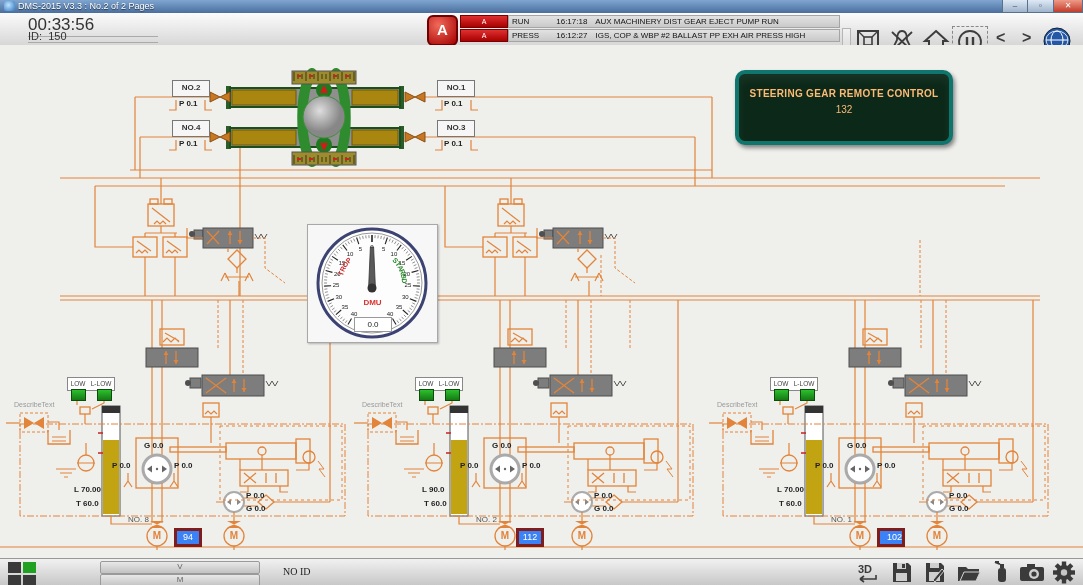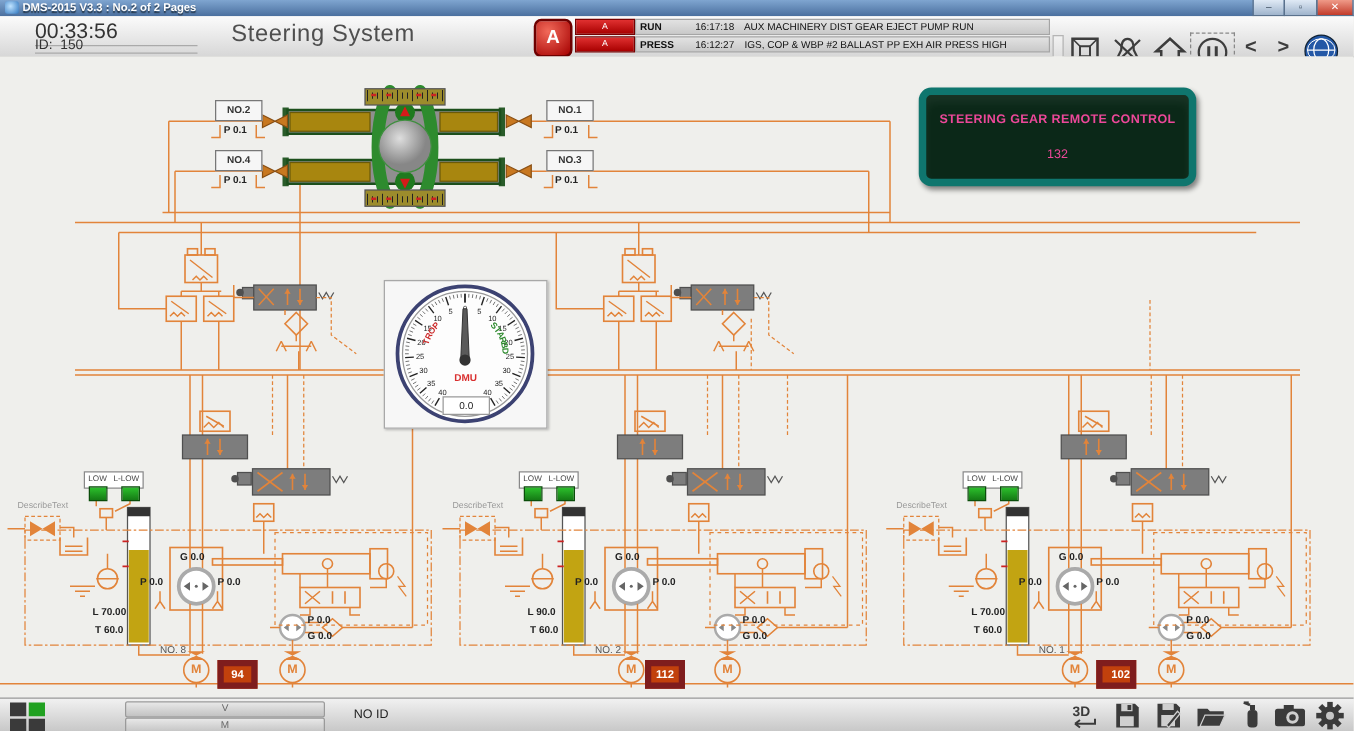--- a/index.html
+++ b/index.html
@@ -1,92 +1,91 @@
 <!DOCTYPE html>
 <html><head>
 <meta charset="utf-8">
 <style>
   html,body{margin:0;padding:0;}
   body{font-family:"Liberation Sans",sans-serif;width:1083px;height:585px;position:relative;overflow:hidden;background:#efefec;}
   .abs{position:absolute;}
   
   #titlebar{left:0;top:0;width:1083px;height:13px;background:linear-gradient(#7fa5d0,#4a6f9e);color:#fff;font-size:9px;}
-  #titlebar .ttl{position:absolute;left:18px;top:1px;text-shadow:0 1px 1px #234;font-weight:bold;}
+  #titlebar .ttl{position:absolute;left:18px;top:1px;text-shadow:0 1px 1px #234;}
   #appicon{position:absolute;left:4px;top:1px;width:11px;height:10px;background:radial-gradient(circle at 40% 40%,#bfe3ff,#2f77c0);border-radius:2px;}
   .winbtn{position:absolute;top:0;height:12px;border:1px solid #5a718c;border-top:none;color:#fff;font-size:8px;line-height:11px;text-align:center;background:linear-gradient(#dfe9f5,#9fb4cc);color:#345;}
   #btn-close{left:1053px;width:28px;background:linear-gradient(#ef9a88,#c23b2a);color:#fff;}
   
   #header{left:0;top:13px;width:1083px;height:32px;background:linear-gradient(#fbfbfb,#d7d7d7);border-bottom:1px solid #9b9b9b;}
   #clock{position:absolute;left:28px;top:2px;font-size:17px;color:#333;width:130px;border-bottom:1px solid #aaa;padding-bottom:1px;}
   #sysid{position:absolute;left:28px;top:17px;font-size:11px;color:#333;width:130px;border-bottom:1px solid #aaa;}
   #pagetitle{position:absolute;left:185px;top:4px;font-size:19px;color:#4f4f4f;letter-spacing:.5px;}
   #beacon{position:absolute;left:427px;top:2px;width:27px;height:27px;background:radial-gradient(circle at 35% 30%,#f26a5a,#a50000);border:2px solid #6d0000;border-radius:6px;color:#fff;font-weight:bold;font-size:15px;text-align:center;line-height:26px;}
   .alarmrow{position:absolute;left:460px;height:13px;}
   .abadge{position:absolute;left:0;top:0;width:46px;height:11px;background:linear-gradient(#e03030,#a80000);border:1px solid #700;color:#fff;font-size:7px;text-align:center;line-height:11px;}
   .astrip{position:absolute;left:48px;top:0;width:330px;height:11px;background:linear-gradient(#e2e2e2,#c9c9c9);border:1px solid #a5a5a5;font-size:8px;color:#111;line-height:11px;white-space:nowrap;overflow:hidden;}
-  .astatus{display:inline-block;width:42px;padding-left:3px;font-weight:bold;}
+  .astatus{display:inline-block;width:42px;padding-left:3px;}
   .atime{display:inline-block;margin-right:6px;}
   
   #toolbar{position:absolute;left:848px;top:14px;height:30px;}
   .tbico{position:absolute;top:0;width:28px;height:28px;cursor:pointer;}
   .navtxt{position:absolute;top:2px;font-size:16px;font-weight:bold;color:#3d3d3d;cursor:pointer;}
   #pausewrap{position:absolute;left:104px;top:-1px;width:34px;height:30px;border:1px dashed #888;}
   #spinctl{position:absolute;left:-6px;top:1px;width:7px;height:26px;background:linear-gradient(#f2f2f2,#d5d5d5);border:1px solid #b5b5b5;}
   
   #canvas{left:0;top:45px;width:1083px;height:513px;background:#efefec;}
   #schematic{position:absolute;left:0;top:0;}
   .op{stroke:#E2843A;fill:none;stroke-width:1.2;}
   .opd{stroke:#E2843A;fill:none;stroke-width:1;stroke-dasharray:3 2;}
   .opf{fill:#E2843A;stroke:none;}
   .oa{stroke:#E2843A;fill:none;stroke-width:1.3;}
   .gv{fill:#7d7d7d;stroke:#4f4f4f;stroke-width:1;}
   
-  .cpanel{background:#0b2818;border:6px solid #0f766e;border-radius:10px;box-shadow:2px 3px 4px rgba(0,0,0,.45), inset 0 6px 8px rgba(255,255,255,.06);color:#ec4899;text-align:center;}
+  .cpanel{background:#0b2818;border:4px solid #0f766e;border-radius:10px;box-shadow:2px 3px 4px rgba(0,0,0,.45), inset 0 6px 8px rgba(255,255,255,.06);color:#fdba74;text-align:center;}
   .cpanel .t{font-size:10px;font-weight:bold;letter-spacing:.3px;}
   
   .nobox{background:#f6f6f6;border:1px solid #777;font-size:8px;font-weight:bold;color:#333;text-align:center;line-height:14px;}
   .ptxt{font-size:8px;font-weight:bold;color:#222;}
   
   #gpanel{left:307px;top:179px;width:129px;height:117px;background:#f7f7f7;border:1px solid #a8a8a8;box-shadow:1px 1px 2px rgba(0,0,0,.25);}
   #gauge{position:absolute;left:4px;top:-1px;}
   #dmu{position:absolute;left:0;top:73px;width:129px;text-align:center;color:#d93030;font-size:8px;font-weight:bold;}
   #gval{position:absolute;left:46px;top:92px;width:36px;height:13px;background:#fff;border:1px solid #999;font-size:8px;text-align:center;line-height:13px;color:#222;}
   
   .lowbox{background:#fff;border:1px solid #888;font-size:6.5px;color:#444;line-height:11px;display:flex;justify-content:space-around;}
   .led{background:linear-gradient(#2cc02c,#157a15);border:1px solid #0a4d0a;}
   .desc{font-size:7px;color:#999;}
   .pg{font-size:8px;font-weight:bold;color:#222;white-space:nowrap;}
   .noname{font-size:8px;color:#555;white-space:nowrap;}
-  .ubadge{background:#c2410c;color:#fff;font-size:9px;font-weight:bold;text-align:center;line-height:13px;border:5px solid #7f1d1d;}
+  .ubadge{background:#3b82f6;color:#fff;font-size:9px;font-weight:normal;text-align:center;line-height:13px;border:3px solid #7f1d1d;}
   .mcir{color:#E2843A;font-weight:bold;font-size:10px;text-align:center;line-height:20px;width:20px;height:20px;}
   
   #statusbar{left:0;top:558px;width:1083px;height:27px;background:linear-gradient(#f1f1f1,#c6c6c6);border-top:1px solid #999;}
   .sq{position:absolute;width:13px;height:11px;}
   .vmbtn{position:absolute;left:100px;width:158px;height:11px;background:linear-gradient(#e8e8e8,#c2c2c2);border:1px solid #9a9a9a;border-radius:2px;font-size:8px;color:#666;text-align:center;line-height:10px;cursor:pointer;}
-  #noid{position:absolute;left:283px;top:7px;font-size:10px;color:#222;}
+  #noid{position:absolute;left:283px;top:7px;font-size:10px;color:#222;font-family:Liberation Serif, serif;}
   #bricons{position:absolute;left:856px;top:2px;}
   .bico{position:absolute;top:0;width:24px;height:23px;cursor:pointer;}
 </style>
 </head>
 <body>
 
 <div id="titlebar" class="abs">
   <div id="appicon"></div>
   <div class="ttl">DMS-2015 V3.3 : No.2 of 2 Pages</div>
   <div class="winbtn" style="left:1002px;width:24px;">–</div>
   <div class="winbtn" style="left:1027px;width:25px;">▫</div>
   <div class="winbtn" id="btn-close">✕</div>
 </div>
 
 <div id="header" class="abs">
   <div id="clock">00:33:56</div>
   <div id="sysid">
     <span>ID:</span>&nbsp;&nbsp;<span>150</span>
   </div>
-  <div id="pagetitle">Steering System</div>
 
   <div id="beacon">A</div>
   <div class="alarmrow" style="top:2px;">
     <div class="abadge">A</div>
     <div class="astrip">
       <span class="astatus">RUN</span>
       <span class="atime">16:17:18</span>
       <span>AUX MACHINERY DIST GEAR EJECT PUMP RUN</span>
     </div>
   </div>
@@ -297,21 +296,21 @@
   <div class="abs nobox" style="left:437px;top:35px;width:36px;height:15px;">NO.1</div>
   <div class="abs nobox" style="left:172px;top:75px;width:36px;height:15px;">NO.4</div>
   <div class="abs nobox" style="left:437px;top:75px;width:36px;height:15px;">NO.3</div>
   <div class="abs ptxt" style="left:179px;top:54px;">P 0.1</div>
   <div class="abs ptxt" style="left:444px;top:54px;">P 0.1</div>
   <div class="abs ptxt" style="left:179px;top:94px;">P 0.1</div>
   <div class="abs ptxt" style="left:444px;top:94px;">P 0.1</div>
 
   <div class="abs cpanel" style="left:735px;top:25px;width:210px;height:67px;">
     <div class="t" style="margin-top:14px;">STEERING GEAR REMOTE CONTROL</div>
-    <div style="font-size:10px;margin-top:17px;">132</div>
+    <div style="font-size:10px;margin-top:5px;">132</div>
   </div>
 
   <div id="gpanel" class="abs">
     <svg id="gauge" width="121" height="121">
         <circle cx="60" cy="59" r="54" fill="#fff" stroke="#3c4272" stroke-width="3"></circle>
         <circle cx="60" cy="59" r="50" fill="#fdfdfd" stroke="#999" stroke-width="1"></circle>
         <line x1="60" y1="11" x2="60" y2="18" stroke="#222" stroke-width="1.1"></line>
         <line x1="56.86064979695313" y1="11.102771684547037" x2="57.056859184643564" y2="14.096348454262845" stroke="#222" stroke-width="0.5"></line>
         <line x1="53.734742773437524" y1="11.410646654057103" x2="54.12632135009768" y2="14.384981238178533" stroke="#222" stroke-width="0.5"></line>
         <line x1="50.63566454322584" y1="11.92230654064494" x2="51.22093550927423" y2="14.864662381854629" stroke="#222" stroke-width="0.5"></line>

